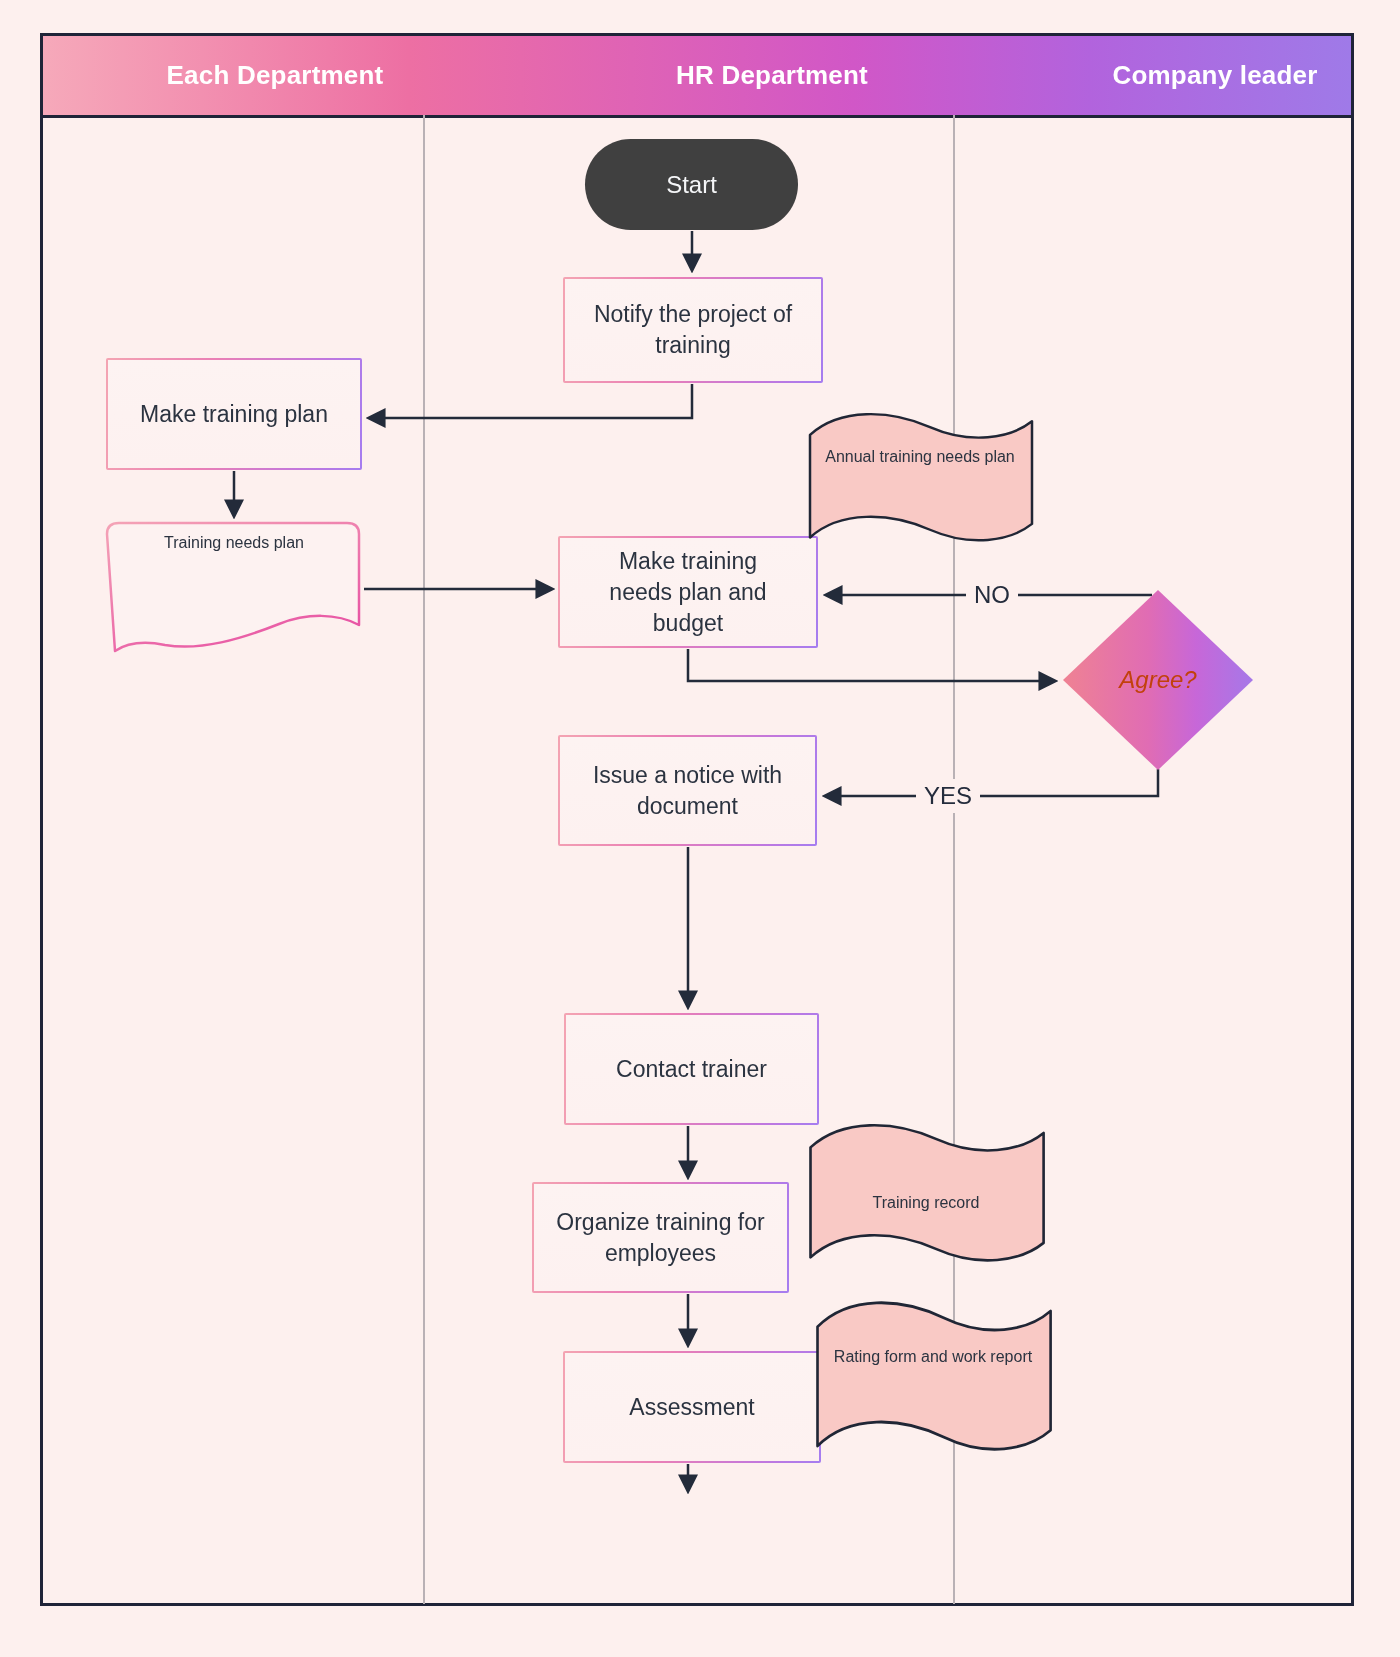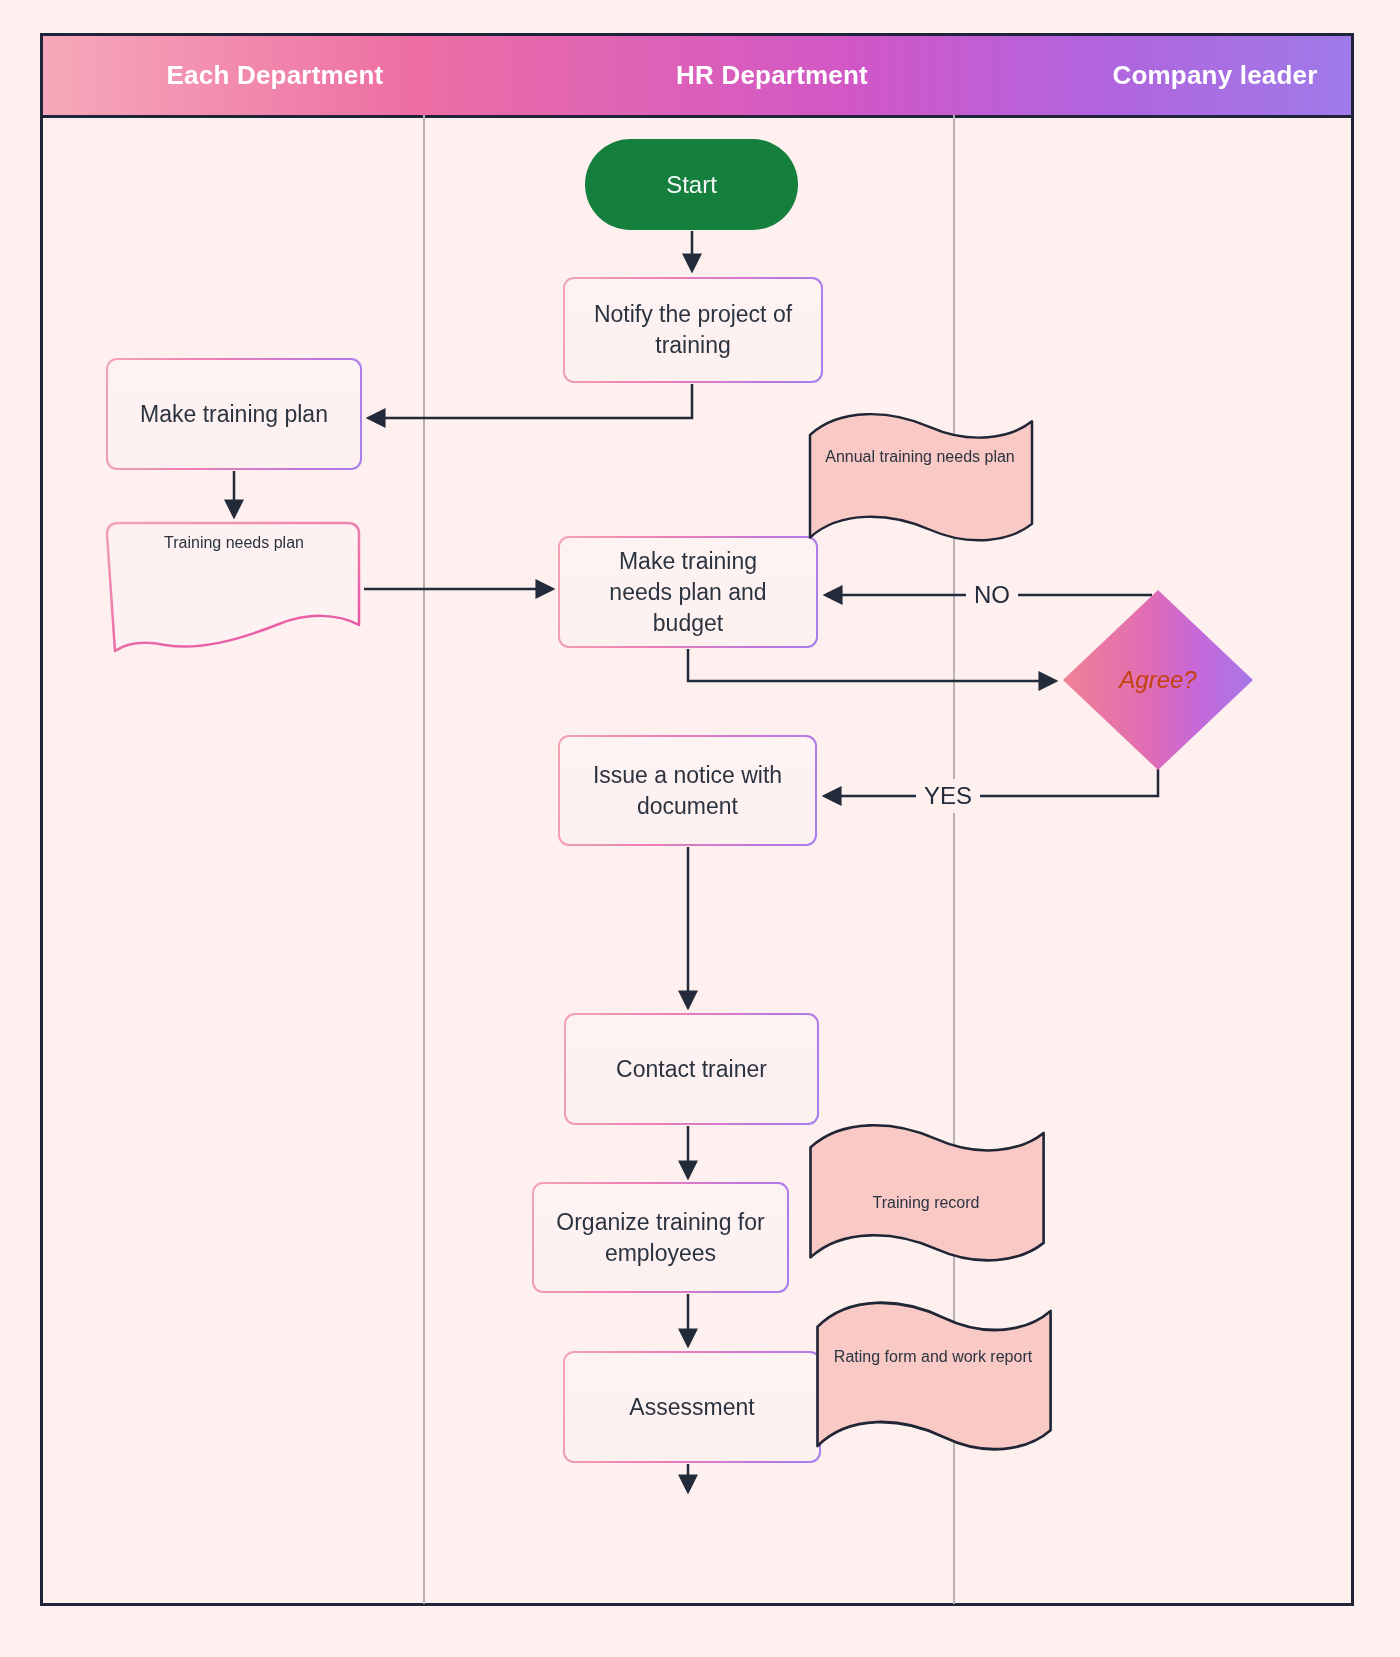--- a/index.html
+++ b/index.html
@@ -15,29 +15,29 @@
   .lane-cell{display:flex; align-items:center; justify-content:center;
          color:#ffffff; font-size:26px; font-weight:700; letter-spacing:.2px;padding-left:42px;}
   .lane-cell.c1{width:380px;} .lane-cell.c2{width:530px;} .lane-cell.c3{flex:1;}
   .divider{position:absolute; top:115px; width:2px; height:1489px; background:#b9b1b5;}
   .divider.d1{left:423px;} .divider.d2{left:953px;}
 
   
   .edges{position:absolute; left:0; top:0; pointer-events:none;}
 
   
-  .pbox{position:absolute; box-sizing:border-box; border:2px solid transparent; border-radius:11px;
+  .pbox{position:absolute; box-sizing:border-box; border:2px solid transparent; border-radius:2px;
         background:linear-gradient(180deg,#fdf3f2,#fdf1f0) padding-box,
                    linear-gradient(100deg,#f4a4b2 0%,#ea7fb5 40%,#c277dd 78%,#a57df0 100%) border-box;
         display:flex; align-items:center; justify-content:center; text-align:center;
         color:#2b3340; font-size:23px; line-height:31px;}
   .pbox .txt{display:block;}
 
   
-  .pill{position:absolute; background:#15803d; border-radius:48px; color:#f5f6f8;
+  .pill{position:absolute; background:#404040; border-radius:48px; color:#f5f6f8;
         display:flex; align-items:center; justify-content:center; font-size:24px;}
 
   
   .shape{position:absolute;}
   .shape-label{position:absolute; text-align:center; color:#2b3340; font-size:16px; line-height:30px;}
   .diamond-label{position:absolute; text-align:center; color:#c2410c; font-size:24px;font-style:italic;}
 
   
   .edge-label{position:absolute; background:#fdf0ee; padding:0 8px; font-size:24px;
               color:#242c3c; line-height:34px; height:34px;}

